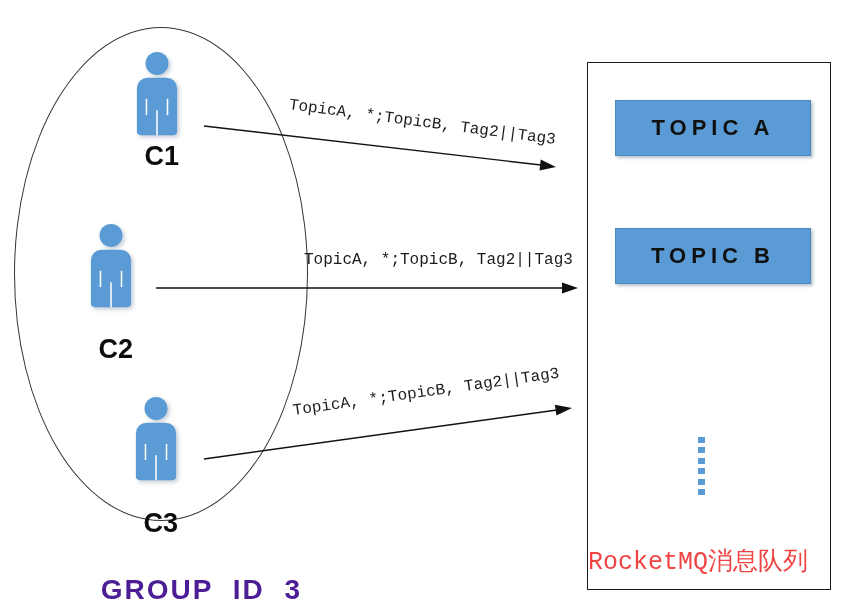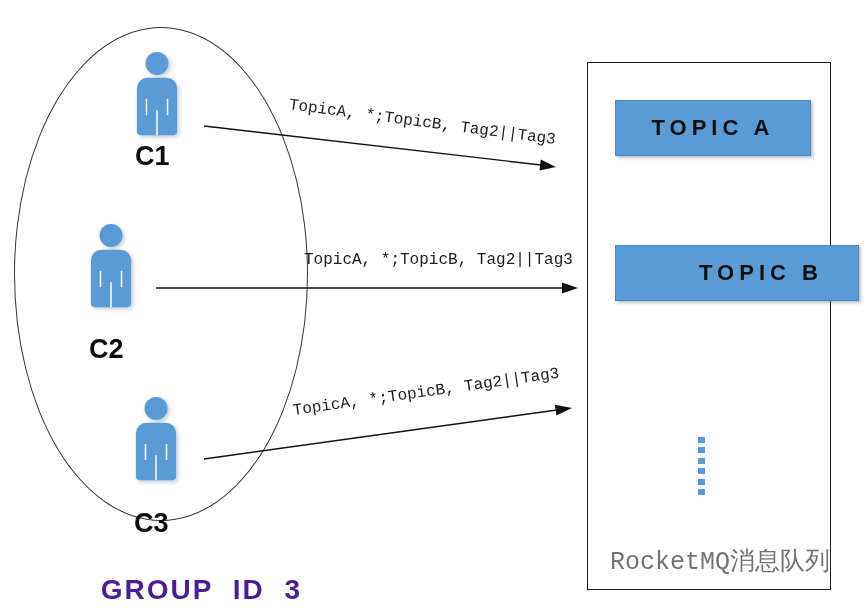--- a/index.html
+++ b/index.html
@@ -11,21 +11,21 @@
   .group-ellipse{
     position:absolute;left:14px;top:27px;width:292px;height:492px;
     border:1.4px solid #333;border-radius:50%;background:transparent;
   }
   
   .person{position:absolute;width:44px;height:92px;filter:drop-shadow(2px 2px 2px rgba(120,140,160,.45));}
   .person svg{width:100%;height:100%;display:block;}
   .person .fill{fill:var(--accent);}
   .person .sep{stroke:#ffffff;stroke-width:1.6;}
   .consumer-label{
-    position:absolute;width:44px;text-align:left;
+    position:absolute;width:44px;text-align:right;
     font-size:27px;font-weight:bold;color:#0c0c0c;line-height:1;
   }
   .group-label{
     position:absolute;left:62px;top:574px;width:240px;text-align:right;
     font-size:28px;font-weight:bold;letter-spacing:2px;word-spacing:10px;color:#4c1d95;
     white-space:nowrap;
   }
   
   .arrow-layer{position:absolute;left:0;top:0;width:868px;height:616px;pointer-events:none;}
   .arrow-layer line{stroke:#111;stroke-width:1.4;}
@@ -48,29 +48,29 @@
     position:absolute;left:27px;width:194px;height:54px;
     background:var(--accent);border:1px solid #4a88c0;
     box-shadow:2px 2px 3px rgba(100,120,140,.45);
     display:flex;align-items:center;justify-content:center;
   }
   .topic-box span{
     font-size:22px;font-weight:bold;letter-spacing:5px;color:#101010;
     font-family:"Liberation Sans",sans-serif;white-space:nowrap;
   }
   .topic-a{top:37px;}
-  .topic-b{top:182px;padding-left:48px;}
+  .topic-b{top:165px;}
   .topic-c{top:284px;}
   .dots{
     position:absolute;left:110px;top:374px;width:7px;height:62px;
     background:repeating-linear-gradient(to bottom,var(--accent) 0px,var(--accent) 6px,transparent 6px,transparent 10.5px);
   }
   .queue-title{
-    position:absolute;left:0;top:481px;width:100%;text-align:right;
-    font-family:"Liberation Mono",monospace;font-size:25px;color:#737373;white-space:nowrap;
+    position:absolute;left:0;top:481px;width:100%;text-align:left;
+    font-family:"Liberation Mono",monospace;font-size:25px;color:#ef4444;white-space:nowrap;
   }
 </style>
 </head>
 <body>
 
 <div class="canvas">
 
   <div class="group-ellipse"></div>
 
   <div class="person" style="left:135px;top:49px;">

